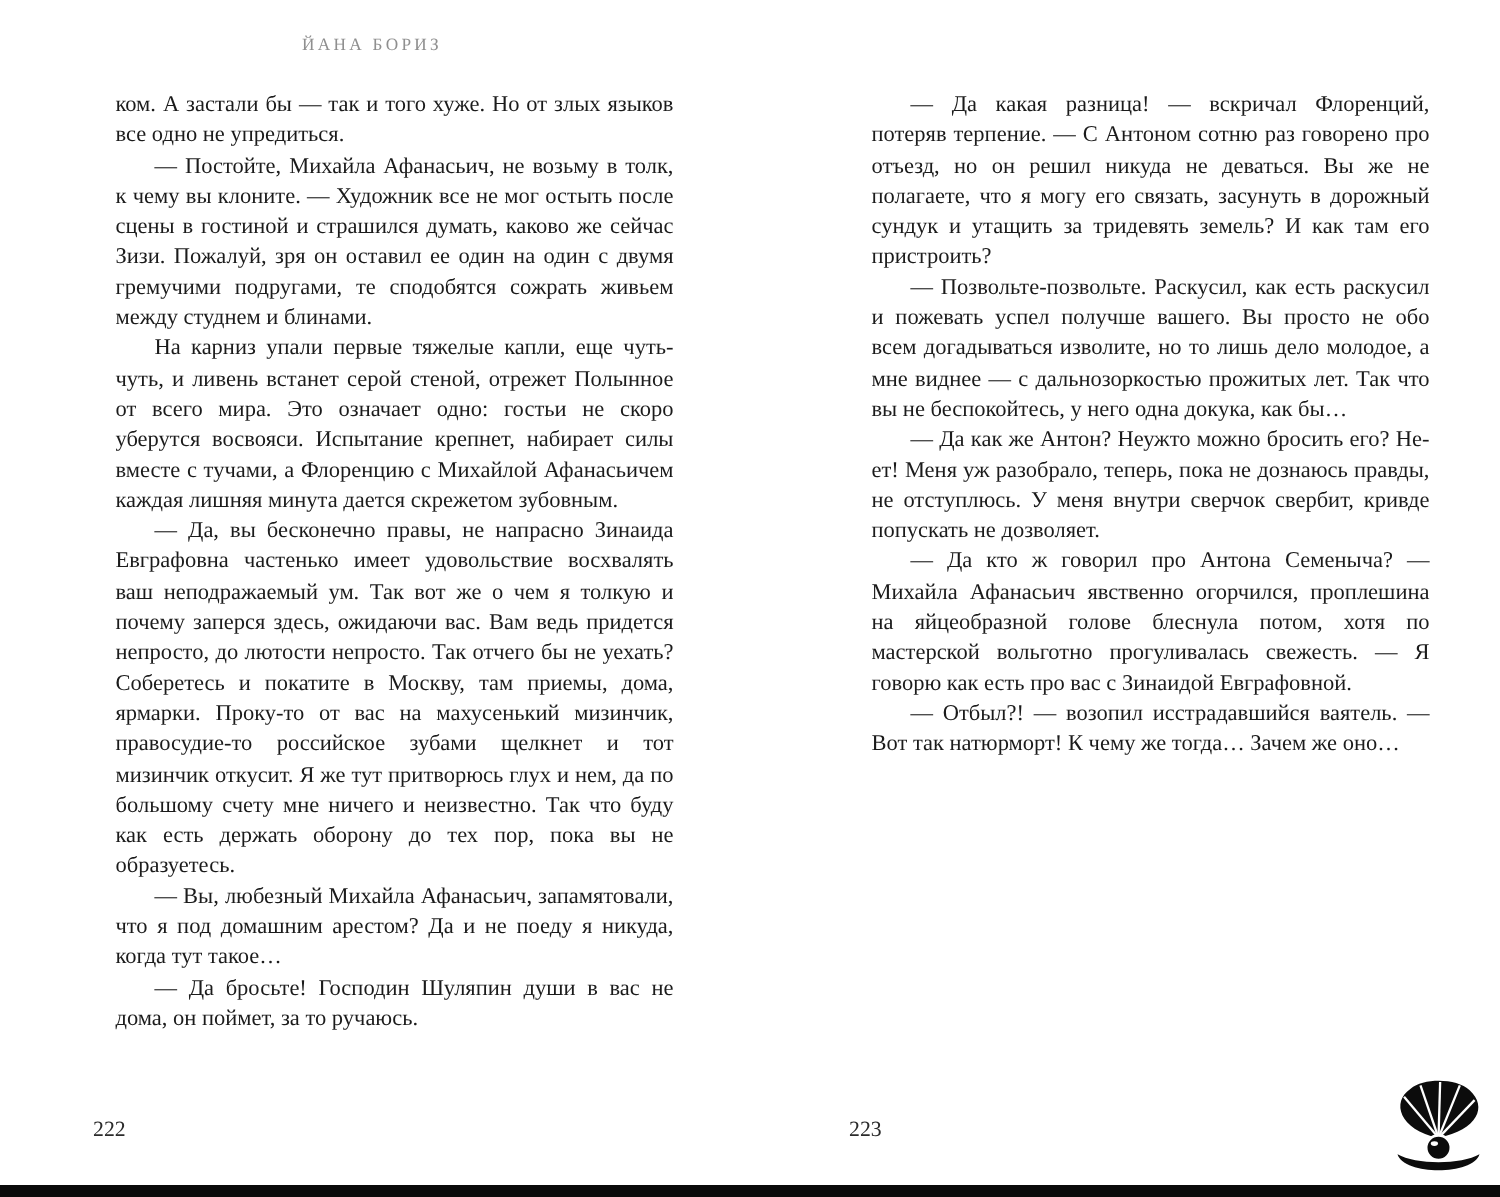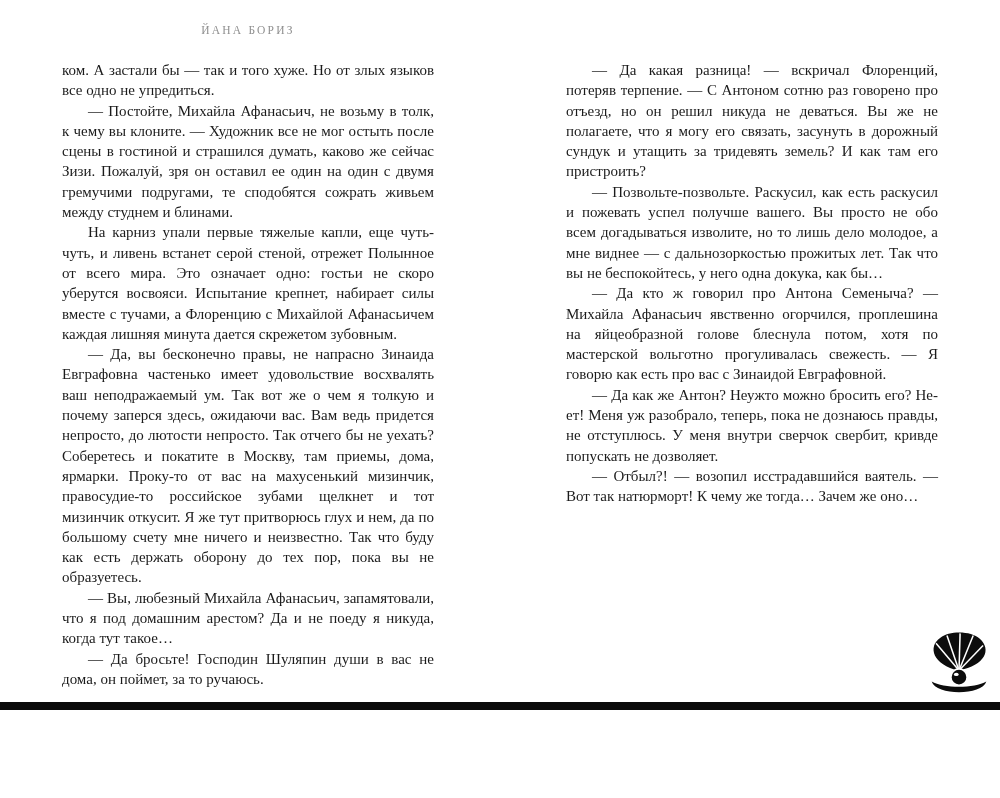--- a/index.html
+++ b/index.html
@@ -1,19 +1,19 @@
 <!DOCTYPE html>
 <html><head>
 <meta charset="utf-8">
 <style>
   html, body { margin: 0; padding: 0; background: #ffffff; }
   .screen {
     position: relative;
     width: 1000px;
-    height: 710px;
+    height: 798px;
     background: #ffffff;
     font-family: "Liberation Serif", serif;
     overflow: hidden;
     text-decoration: underline;
   }
   .running-head {
     position: absolute;
     top: 24px;
     width: 372px;
     text-align: center;
@@ -26,20 +26,21 @@
   .head-left { left: 62px; }
   .head-right { left: 566px; }
   .col {
     position: absolute;
     top: 60px;
     width: 372px;
     font-size: 15px;
     line-height: 20.3px;
     color: #1b1b1b;
     text-align: justify;
+    margin-left: 15px;
   }
   .col-left { left: 62px; }
   .col-right { left: 566px; }
   .col p { margin: 0; text-indent: 26px; }
   .col p.no-indent { text-indent: 0; }
   .pagenum {
     position: absolute;
     top: 745px;
     width: 372px;
     text-align: left;
@@ -76,22 +77,22 @@
     <p>— Постойте, Михайла Афанасьич, не возьму в толк, к чему вы клоните. — Художник все не мог остыть после сцены в гостиной и страшился думать, каково же сейчас Зизи. Пожалуй, зря он оставил ее один на один с двумя гремучими подругами, те сподобятся сожрать живьем между студнем и блинами.</p>
     <p>На карниз упали первые тяжелые капли, еще чуть-чуть, и ливень встанет серой стеной, отрежет Полынное от всего мира. Это означает одно: гостьи не скоро уберутся восвояси. Испытание крепнет, набирает силы вместе с тучами, а Флоренцию с Михайлой Афанасьичем каждая лишняя минута дается скрежетом зубовным.</p>
     <p>— Да, вы бесконечно правы, не напрасно Зинаида Евграфовна частенько имеет удовольствие восхвалять ваш неподражаемый ум. Так вот же о чем я толкую и почему заперся здесь, ожидаючи вас. Вам ведь придется непросто, до лютости непросто. Так отчего бы не уехать? Соберетесь и покатите в Москву, там приемы, дома, ярмарки. Проку-то от вас на махусенький мизинчик, правосудие-то российское зубами щелкнет и тот мизинчик откусит. Я же тут притворюсь глух и нем, да по большому счету мне ничего и неизвестно. Так что буду как есть держать оборону до тех пор, пока вы не образуетесь.</p>
     <p>— Вы, любезный Михайла Афанасьич, запамятовали, что я под домашним арестом? Да и не поеду я никуда, когда тут такое…</p>
     <p>— Да бросьте! Господин Шуляпин души в вас не дома, он поймет, за то ручаюсь.</p>
   </div>
 
   <div class="col col-right">
     <p>— Да какая разница! — вскричал Флоренций, потеряв терпение. — С Антоном сотню раз говорено про отъезд, но он решил никуда не деваться. Вы же не полагаете, что я могу его связать, засунуть в дорожный сундук и утащить за тридевять земель? И как там его пристроить?</p>
     <p>— Позвольте-позвольте. Раскусил, как есть раскусил и пожевать успел получше вашего. Вы просто не обо всем догадываться изволите, но то лишь дело молодое, а мне виднее — с дальнозоркостью прожитых лет. Так что вы не беспокойтесь, у него одна докука, как бы…</p>
+    <p>— Да как же Антон? Неужто можно бросить его? Не-ет! Меня уж разобрало, теперь, пока не дознаюсь правды, не отступлюсь. У меня внутри сверчок свербит, кривде попускать не дозволяет.</p>
     <p>— Да кто ж говорил про Антона Семеныча? — Михайла Афанасьич явственно огорчился, проплешина на яйцеобразной голове блеснула потом, хотя по мастерской вольготно прогуливалась свежесть. — Я говорю как есть про вас с Зинаидой Евграфовной.</p>
-    <p>— Да как же Антон? Неужто можно бросить его? Не-ет! Меня уж разобрало, теперь, пока не дознаюсь правды, не отступлюсь. У меня внутри сверчок свербит, кривде попускать не дозволяет.</p>
     <p>— Отбыл?! — возопил исстрадавшийся ваятель. — Вот так натюрморт! К чему же тогда… Зачем же оно…</p>
   </div>
 
   <div class="pagenum pagenum-left">222</div>
   <div class="pagenum pagenum-right">223</div>
 
   <div class="ornament">
     <svg viewBox="0 0 64 64" width="70" height="72" xmlns="http://www.w3.org/2000/svg">
 
       <path d="M32 38 C8 33, 3 16, 15 8 C23 1.5, 43 1.5, 51 9 C62 19, 56 33, 32 38 Z" fill="#0c0c0c"></path>

